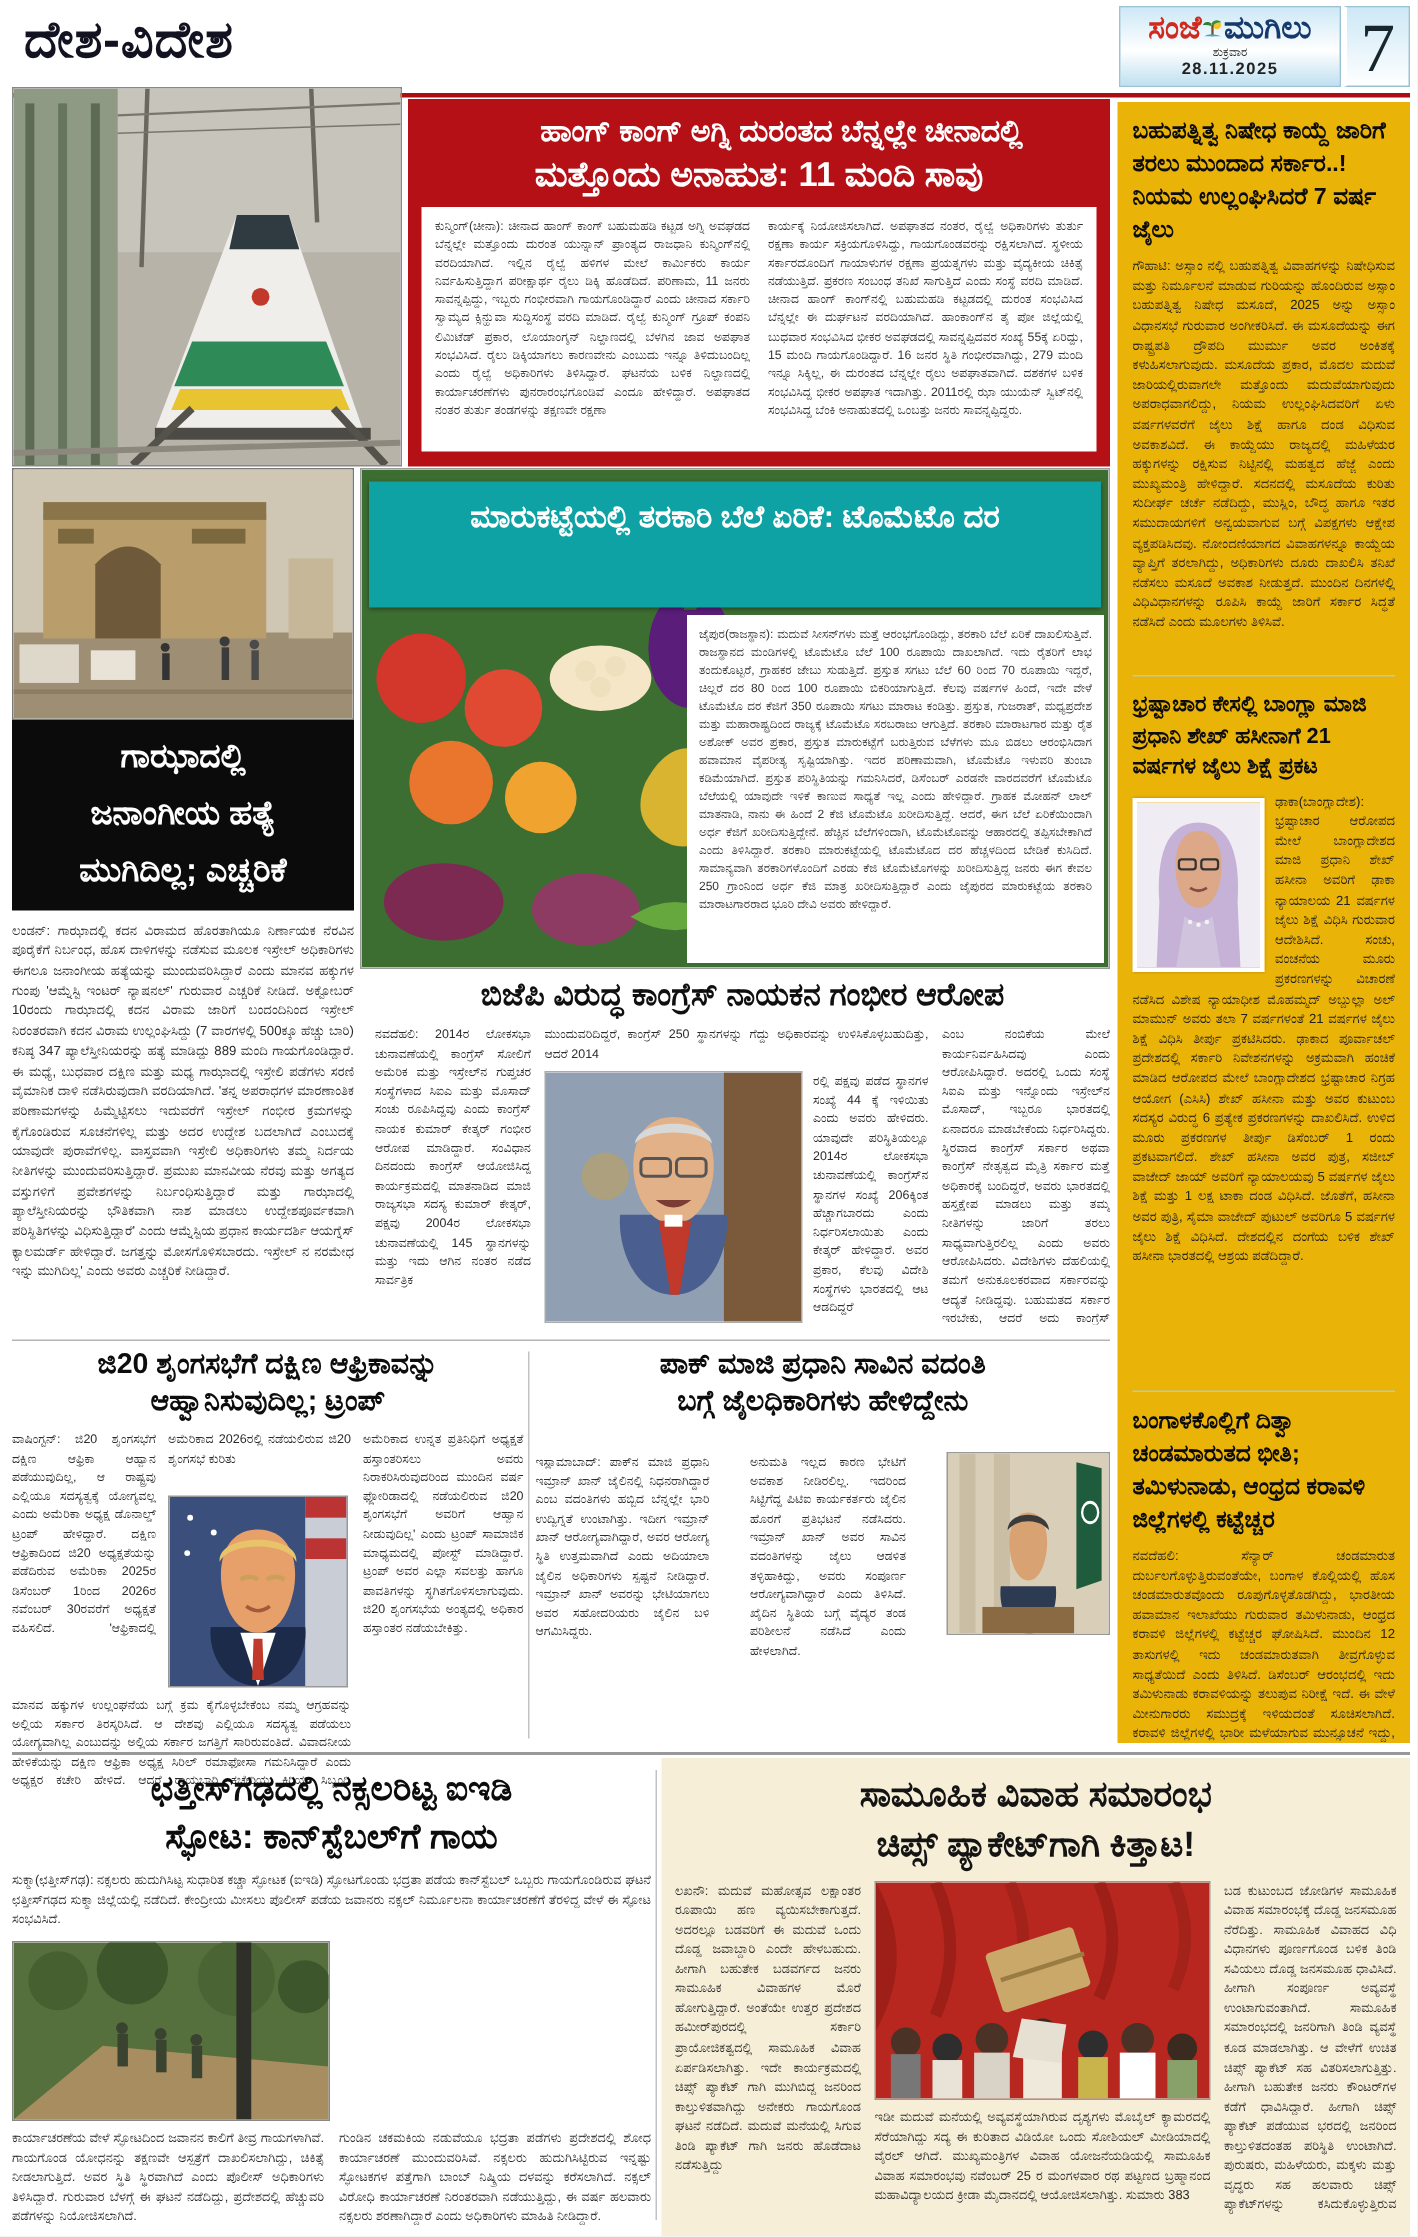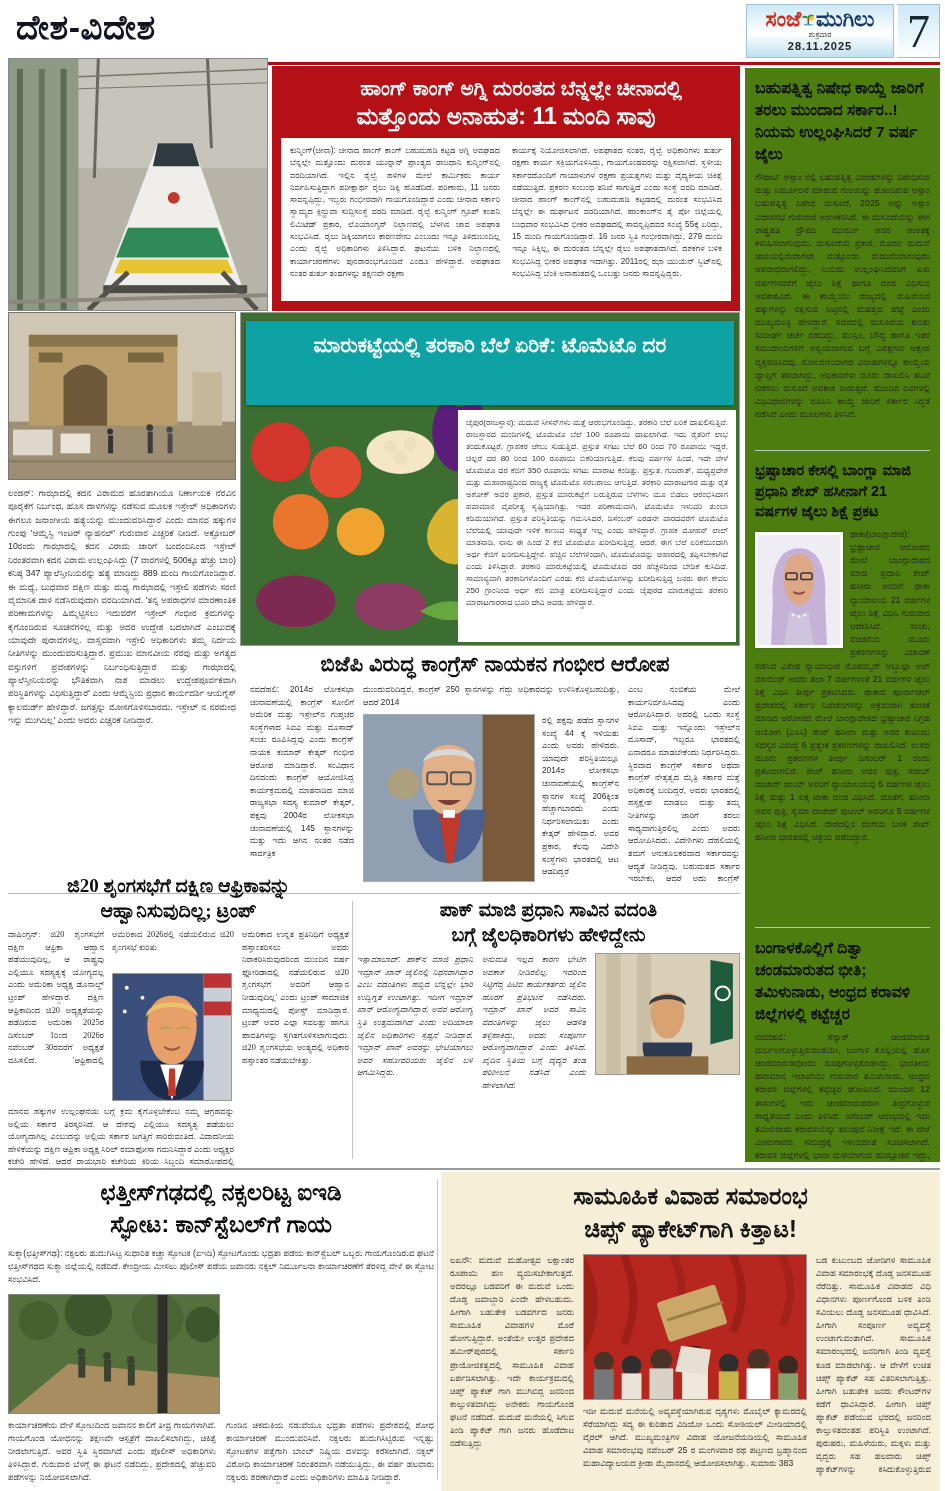--- a/index.html
+++ b/index.html
@@ -38,21 +38,21 @@
 
   
   .red-art { position:absolute; left:272px; top:66px; width:468px; height:245px; background:#b51016; padding-top:9px; }
   .red-art .hl { color:#fff; text-align:center; font-weight:800; }
   .red-art .hl1 { font-size:20px; line-height:26px;padding-left:30px; }
   .red-art .hl2 { font-size:23px; line-height:30px; }
   .red-art .inner { background:#fff; margin:7px 9px 0 9px; height:163px; padding:7px 9px; display:flex; gap:12px; }
   .red-art .inner .col { flex:1; font-size:8.2px; line-height:1.5; text-align:justify; color:#333; overflow:hidden; }
 
   
-  .green-col { position:absolute; left:745px; top:68px; width:195px; height:1094px; background:#4d7c0f; padding:9px 10px; overflow:hidden; }
+  .green-col { position:absolute; left:745px; top:68px; width:195px; height:1094px; background:#eab308; padding:9px 10px; overflow:hidden; }
   .gc-headline { font-weight:800; color:#0c0c0c; font-size:15.5px; line-height:1.42; }
   .gc-headline.small { font-size:14.5px; }
   .gc-body { margin-top:6px; font-size:8.8px; line-height:1.5; text-align:justify; color:#222; }
   .gc-sep { border-top:1px solid #b7ccb0; margin:11px 0 9px 0; }
   .hasina-ph { float:left; width:88px; height:116px; border:3px solid #ffffff; margin:4px 7px 2px 0; box-shadow:0 0 2px rgba(0,0,0,.25); }
 
   
   .veg { position:absolute; left:240px; top:312px; width:500px; height:334px; overflow:hidden; border:1px solid #9a9a9a; }
   .veg svg.bg { position:absolute; inset:0; }
   .veg .teal-box {
@@ -73,34 +73,34 @@
   .bjp { position:absolute; left:250px; top:652px; width:490px; height:238px; }
   .bjp .hl { text-align:center; font-size:21px; font-weight:800; color:#101010; }
   .bjp .cols { display:flex; gap:9px; margin-top:7px; height:200px; }
   .bjp .cA { width:104px; }
   .bjp .cMid { width:256px; display:flex; flex-direction:column; }
   .bjp .midrow { display:flex; gap:7px; margin-top:3px; flex:1; }
   .bjp .pol-ph { width:172px; height:168px; border:1px solid #aaa; }
   .bjp .cC { flex:1; }
 
   
-  .trump { position:absolute; left:8px; top:873px; width:341px; height:266px;font-family:Liberation Serif, serif; }
+  .trump { position:absolute; left:8px; top:897px; width:341px; height:266px; }
   .tr-hl { text-align:center; font-weight:800; font-size:19px; line-height:25px; color:#0d0d0d; }
   .trump .cols { display:flex; gap:8px; margin-top:6px; }
   .trump .leftwrap { width:226px; }
   .trump .toprow { display:flex; gap:8px; }
   .trump .cA { width:96px; height:138px; }
   .trump .cMidTxt { font-size:8.4px; line-height:1.5; text-align:justify; color:#2b2b2b; height:42px; overflow:hidden;}
   .trump .trump-ph { width:120px; height:128px; border:1px solid #999; margin-top:2px;}
   .trump .bottomTxt { margin-top:5px; height:66px; }
   .trump .cC { flex:1; height:212px; }
 
   
   .imran { position:absolute; left:357px; top:897px; width:383px; height:266px; }
-  .imran .cols { display:flex; gap:9px; margin-top:6px;font-style:italic; }
+  .imran .cols { display:flex; gap:27px; margin-top:21px; }
   .imran .cA { width:116px; height:210px; }
   .imran .cB { width:104px; height:210px; }
   .imran .cR { flex:1; }
   .imran .imran-ph { width:100%; height:122px; border:1px solid #999; }
   .imran .under { margin-top:4px; height:84px; }
 
   
   .ied { position:absolute; left:8px; top:1176px; width:426px; height:310px; }
   .ied .hl { text-align:center; font-weight:800; font-size:23px; line-height:32px; color:#0c0c0c; }
   .ied .rowA { display:flex; gap:8px; margin-top:7px;flex-direction:column; }
@@ -249,20 +249,25 @@
         <rect x="4" y="118" width="40" height="26" fill="#ded8ca"></rect>
         <rect x="52" y="122" width="30" height="20" fill="#e8e3d6"></rect>
         <rect x="140" y="120" width="5" height="22" fill="#3b3b3b"></rect>
           <circle cx="142" cy="116" r="3.4" fill="#3b3b3b"></circle>
         <rect x="160" y="122" width="5" height="20" fill="#4a4a4a"></rect>
           <circle cx="162" cy="118" r="3.2" fill="#4a4a4a"></circle>
         <rect x="100" y="124" width="5" height="18" fill="#333"></rect>
           <circle cx="102" cy="120" r="3" fill="#333"></circle>
         <line x1="0" y1="150" x2="228" y2="150" stroke="#8c7d63" stroke-width="3"></line>
       </svg>
+    </div>
+    <div class="blackbox">
+      <div>ಗಾಝಾದಲ್ಲಿ</div>
+      <div>ಜನಾಂಗೀಯ ಹತ್ಯೆ</div>
+      <div>ಮುಗಿದಿಲ್ಲ; ಎಚ್ಚರಿಕೆ</div>
     </div>
     <div class="body-text">ಲಂಡನ್: ಗಾಝಾದಲ್ಲಿ ಕದನ ವಿರಾಮದ ಹೊರತಾಗಿಯೂ ನಿರ್ಣಾಯಕ ನೆರವಿನ ಪೂರೈಕೆಗೆ ನಿರ್ಬಂಧ, ಹೊಸ ದಾಳಿಗಳನ್ನು ನಡೆಸುವ ಮೂಲಕ ಇಸ್ರೇಲ್ ಅಧಿಕಾರಿಗಳು ಈಗಲೂ ಜನಾಂಗೀಯ ಹತ್ಯೆಯನ್ನು ಮುಂದುವರಿಸಿದ್ದಾರೆ ಎಂದು ಮಾನವ ಹಕ್ಕುಗಳ ಗುಂಪು 'ಆಮ್ನೆಸ್ಟಿ ಇಂಟರ್ ನ್ಯಾಷನಲ್' ಗುರುವಾರ ಎಚ್ಚರಿಕೆ ನೀಡಿದೆ. ಅಕ್ಟೋಬರ್ 10ರಂದು ಗಾಝಾದಲ್ಲಿ ಕದನ ವಿರಾಮ ಜಾರಿಗೆ ಬಂದಂದಿನಿಂದ ಇಸ್ರೇಲ್ ನಿರಂತರವಾಗಿ ಕದನ ವಿರಾಮ ಉಲ್ಲಂಘಿಸಿದ್ದು (7 ವಾರಗಳಲ್ಲಿ 500ಕ್ಕೂ ಹೆಚ್ಚು ಬಾರಿ) ಕನಿಷ್ಠ 347 ಪ್ಯಾಲೆಸ್ತೀನಿಯರನ್ನು ಹತ್ಯೆ ಮಾಡಿದ್ದು 889 ಮಂದಿ ಗಾಯಗೊಂಡಿದ್ದಾರೆ. ಈ ಮಧ್ಯೆ, ಬುಧವಾರ ದಕ್ಷಿಣ ಮತ್ತು ಮಧ್ಯ ಗಾಝಾದಲ್ಲಿ ಇಸ್ರೇಲಿ ಪಡೆಗಳು ಸರಣಿ ವೈಮಾನಿಕ ದಾಳಿ ನಡೆಸಿರುವುದಾಗಿ ವರದಿಯಾಗಿದೆ. 'ತನ್ನ ಅಪರಾಧಗಳ ಮಾರಣಾಂತಿಕ ಪರಿಣಾಮಗಳನ್ನು ಹಿಮ್ಮೆಟ್ಟಿಸಲು ಇದುವರೆಗೆ ಇಸ್ರೇಲ್ ಗಂಭೀರ ಕ್ರಮಗಳನ್ನು ಕೈಗೊಂಡಿರುವ ಸೂಚನೆಗಳಿಲ್ಲ ಮತ್ತು ಅದರ ಉದ್ದೇಶ ಬದಲಾಗಿದೆ ಎಂಬುದಕ್ಕೆ ಯಾವುದೇ ಪುರಾವೆಗಳಿಲ್ಲ. ವಾಸ್ತವವಾಗಿ ಇಸ್ರೇಲಿ ಅಧಿಕಾರಿಗಳು ತಮ್ಮ ನಿರ್ದಯ ನೀತಿಗಳನ್ನು ಮುಂದುವರಿಸುತ್ತಿದ್ದಾರೆ. ಪ್ರಮುಖ ಮಾನವೀಯ ನೆರವು ಮತ್ತು ಅಗತ್ಯದ ವಸ್ತುಗಳಿಗೆ ಪ್ರವೇಶಗಳನ್ನು ನಿರ್ಬಂಧಿಸುತ್ತಿದ್ದಾರೆ ಮತ್ತು ಗಾಝಾದಲ್ಲಿ ಪ್ಯಾಲೆಸ್ತೀನಿಯರನ್ನು ಭೌತಿಕವಾಗಿ ನಾಶ ಮಾಡಲು ಉದ್ದೇಶಪೂರ್ವಕವಾಗಿ ಪರಿಸ್ಥಿತಿಗಳನ್ನು ವಿಧಿಸುತ್ತಿದ್ದಾರೆ' ಎಂದು ಆಮ್ನೆಸ್ಟಿಯ ಪ್ರಧಾನ ಕಾರ್ಯದರ್ಶಿ ಆಯಗ್ನೆಸ್ ಕ್ಯಾಲಮರ್ಡ್ ಹೇಳಿದ್ದಾರೆ. ಜಗತ್ತನ್ನು ಮೋಸಗೊಳಿಸಬಾರದು. ಇಸ್ರೇಲ್ ನ ನರಮೇಧ ಇನ್ನು ಮುಗಿದಿಲ್ಲ' ಎಂದು ಅವರು ಎಚ್ಚರಿಕೆ ನೀಡಿದ್ದಾರೆ.</div>
   </div>
 
   <div class="bjp">
     <div class="hl">ಬಿಜೆಪಿ ವಿರುದ್ಧ ಕಾಂಗ್ರೆಸ್ ನಾಯಕನ ಗಂಭೀರ ಆರೋಪ</div>
     <div class="cols">
       <div class="cA body-text" style="font-size:8.3px;height:200px;">ನವದೆಹಲಿ: 2014ರ ಲೋಕಸಭಾ ಚುನಾವಣೆಯಲ್ಲಿ ಕಾಂಗ್ರೆಸ್ ಸೋಲಿಗೆ ಅಮೆರಿಕ ಮತ್ತು ಇಸ್ರೇಲ್‌ನ ಗುಪ್ತಚರ ಸಂಸ್ಥೆಗಳಾದ ಸಿಐಎ ಮತ್ತು ಮೊಸಾದ್ ಸಂಚು ರೂಪಿಸಿದ್ದವು ಎಂದು ಕಾಂಗ್ರೆಸ್ ನಾಯಕ ಕುಮಾರ್ ಕೇತ್ಕರ್ ಗಂಭೀರ ಆರೋಪ ಮಾಡಿದ್ದಾರೆ. ಸಂವಿಧಾನ ದಿನದಂದು ಕಾಂಗ್ರೆಸ್ ಆಯೋಜಿಸಿದ್ದ ಕಾರ್ಯಕ್ರಮದಲ್ಲಿ ಮಾತನಾಡಿದ ಮಾಜಿ ರಾಜ್ಯಸಭಾ ಸದಸ್ಯ ಕುಮಾರ್ ಕೇತ್ಕರ್, ಪಕ್ಷವು 2004ರ ಲೋಕಸಭಾ ಚುನಾವಣೆಯಲ್ಲಿ 145 ಸ್ಥಾನಗಳನ್ನು ಮತ್ತು ಇದು ಆಗಿನ ನಂತರ ನಡೆದ ಸಾರ್ವತ್ರಿಕ</div>
       <div class="cMid">
         <div class="body-text" style="font-size:8.3px;height:28px;">ಮುಂದುವರಿದಿದ್ದರೆ, ಕಾಂಗ್ರೆಸ್ 250 ಸ್ಥಾನಗಳನ್ನು ಗೆದ್ದು ಅಧಿಕಾರವನ್ನು ಉಳಿಸಿಕೊಳ್ಳಬಹುದಿತ್ತು, ಆದರೆ 2014</div>

